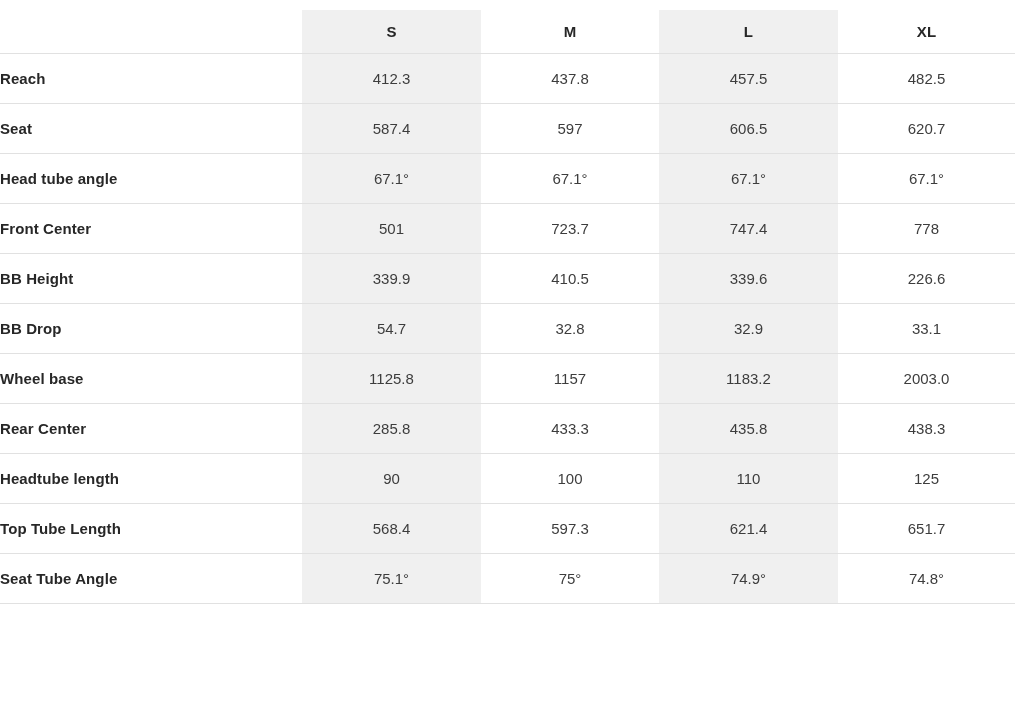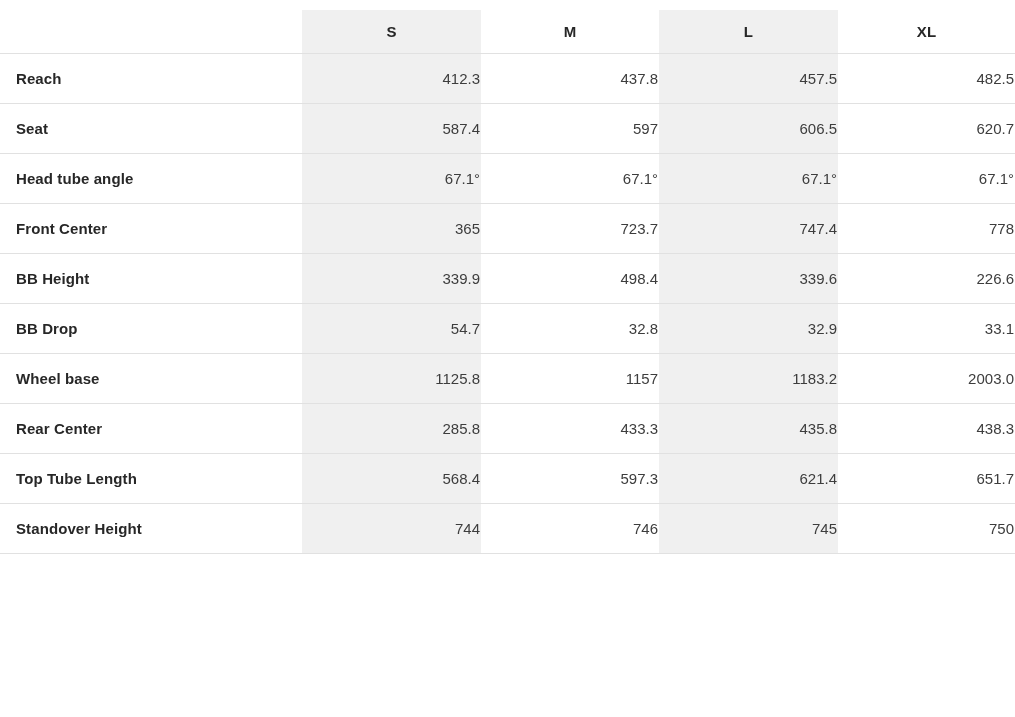--- a/index.html
+++ b/index.html
@@ -43,30 +43,30 @@
     border: none;
   }
   thead th.corner { background: #ffffff; }
 
   tbody tr { border-top: 1px solid var(--border); }
   tbody tr:last-child { border-bottom: 1px solid var(--border); }
 
   tbody th.label-cell {
     height: 50px;
     text-align: left;
-    padding-left: 16px;
+    padding-left: 0;
     font-size: 15px;
     font-weight: 700;
     color: var(--label-text);
     letter-spacing: 0.1px;
     vertical-align: middle;
   }
   tbody td {
     height: 50px;
-    text-align: right;
+    text-align: center;
     font-size: 15px;
     font-weight: 400;
     color: var(--value-text);
     vertical-align: middle;
   }
   .shaded { background: var(--shade); }
 </style>
 </head>
 <body>
 
@@ -109,30 +109,30 @@
     <th class="label-cell">Head tube angle</th>
     <td class="shaded">67.1°</td>
     <td>67.1°</td>
     <td class="shaded">67.1°</td>
     <td>67.1°</td>
   </tr>
 
 
   <tr>
     <th class="label-cell">Front Center</th>
-    <td class="shaded">365</td>
+    <td class="shaded">501</td>
     <td>723.7</td>
     <td class="shaded">747.4</td>
     <td>778</td>
   </tr>
 
   <tr>
     <th class="label-cell">BB Height</th>
     <td class="shaded">339.9</td>
-    <td>498.4</td>
+    <td>410.5</td>
     <td class="shaded">339.6</td>
     <td>226.6</td>
   </tr>
 
   <tr>
     <th class="label-cell">BB Drop</th>
     <td class="shaded">54.7</td>
     <td>32.8</td>
     <td class="shaded">32.9</td>
     <td>33.1</td>
@@ -147,32 +147,39 @@
   </tr>
 
   <tr>
     <th class="label-cell">Rear Center</th>
     <td class="shaded">285.8</td>
     <td>433.3</td>
     <td class="shaded">435.8</td>
     <td>438.3</td>
   </tr>
 
+  <tr>
+    <th class="label-cell">Headtube length</th>
+    <td class="shaded">90</td>
+    <td>100</td>
+    <td class="shaded">110</td>
+    <td>125</td>
+  </tr>
 
   <tr>
     <th class="label-cell">Top Tube Length</th>
     <td class="shaded">568.4</td>
     <td>597.3</td>
     <td class="shaded">621.4</td>
     <td>651.7</td>
   </tr>
 
+  <tr>
+    <th class="label-cell">Seat Tube Angle</th>
+    <td class="shaded">75.1°</td>
+    <td>75°</td>
+    <td class="shaded">74.9°</td>
+    <td>74.8°</td>
+  </tr>
 
-  <tr>
-    <th class="label-cell">Standover Height</th>
-    <td class="shaded">744</td>
-    <td>746</td>
-    <td class="shaded">745</td>
-    <td>750</td>
-  </tr>
 </tbody>
   </table>
 </div>
 
 </body></html>

